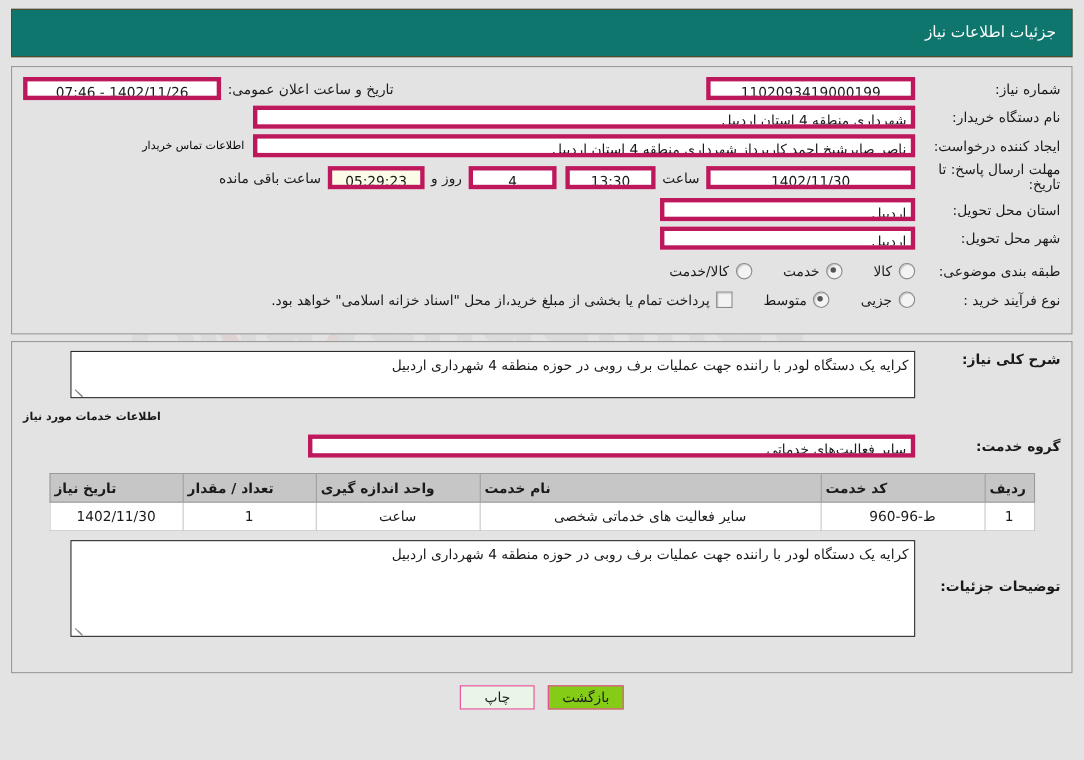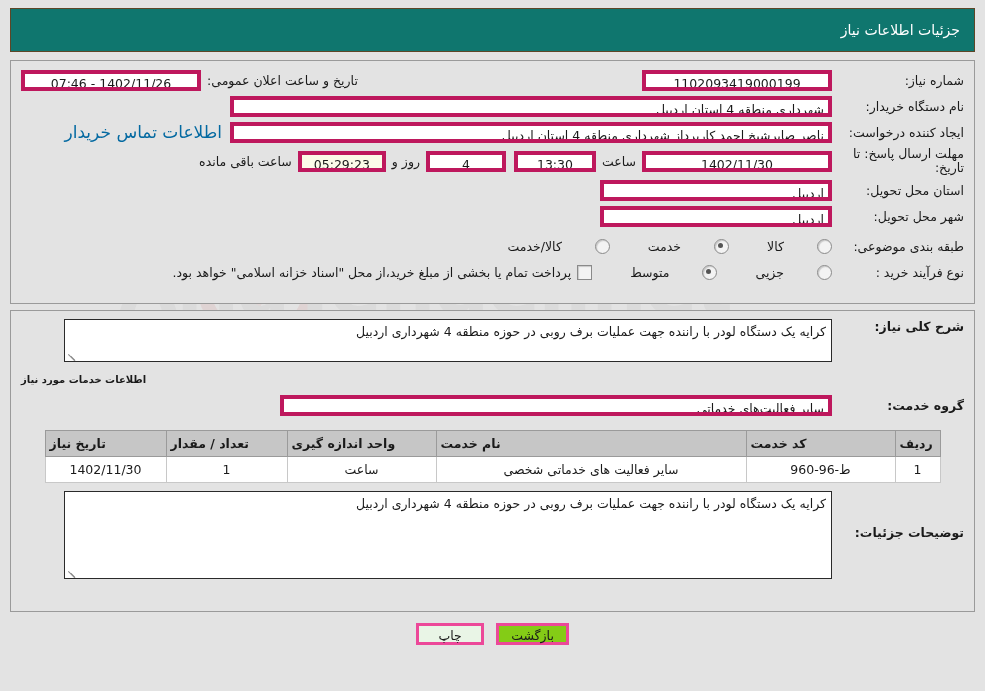--- a/index.html
+++ b/index.html
@@ -114,30 +114,30 @@
   .w-med   { width: 232px; }
   .w-date  { width: 190px; }
   .w-hour  { width: 82px; }
   .w-days  { width: 88px; }
   .w-count { width: 80px; }
   .w-dt    { width: 180px; }
 
   .gap { width: 8px; flex: 0 0 8px; }
   .inline-txt { padding: 0 6px; font-size: 12.5px; white-space: nowrap; }
   .link {
-    color: #0369a1;
-    font-size: 17px;
+    color: #000000;
+    font-size: 10px;
     white-space: nowrap;
     padding: 0 8px;
     cursor: pointer;
   }
 
   
   .radio-grp { display: flex; align-items: center; }
-  .radio-item { display: flex; align-items: center; margin-left: 38px; white-space: nowrap; gap: 27px; }
+  .radio-item { display: flex; align-items: center; margin-left: 28px; white-space: nowrap; }
   .rb {
     width: 13px; height: 13px;
     border-radius: 50%;
     border: 1px solid #8a8a8a;
     background: #f3f3f3;
     box-shadow: inset 1px 1px 1px rgba(0,0,0,.18);
     display: inline-block;
     position: relative;
     margin-left: 6px;
     flex: 0 0 13px;
@@ -242,21 +242,21 @@
 
   
   .footer {
     display: flex;
     justify-content: center;
     align-items: center;
     gap: 12px;
     margin-top: 11px;
   }
   .btn {
-    border: 3px solid #ec4899;
+    border: 1px solid #ec4899;
     height: 22px;
     min-width: 68px;
     line-height: 20px;
     text-align: center;
     font-size: 12.5px;
     padding: 0 12px;
     box-sizing: border-box;
     cursor: pointer;
   }
   .btn.print { background: #e9f5e6; }

